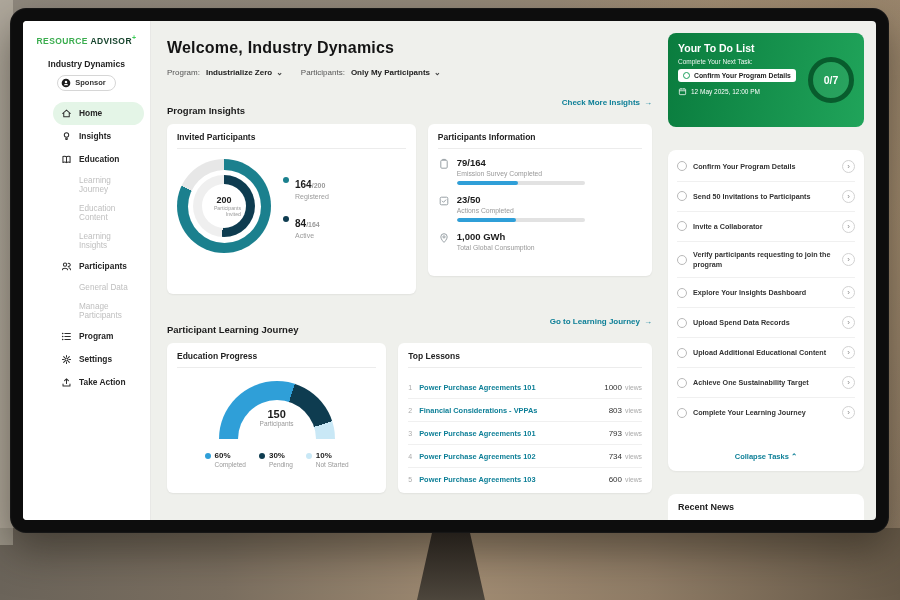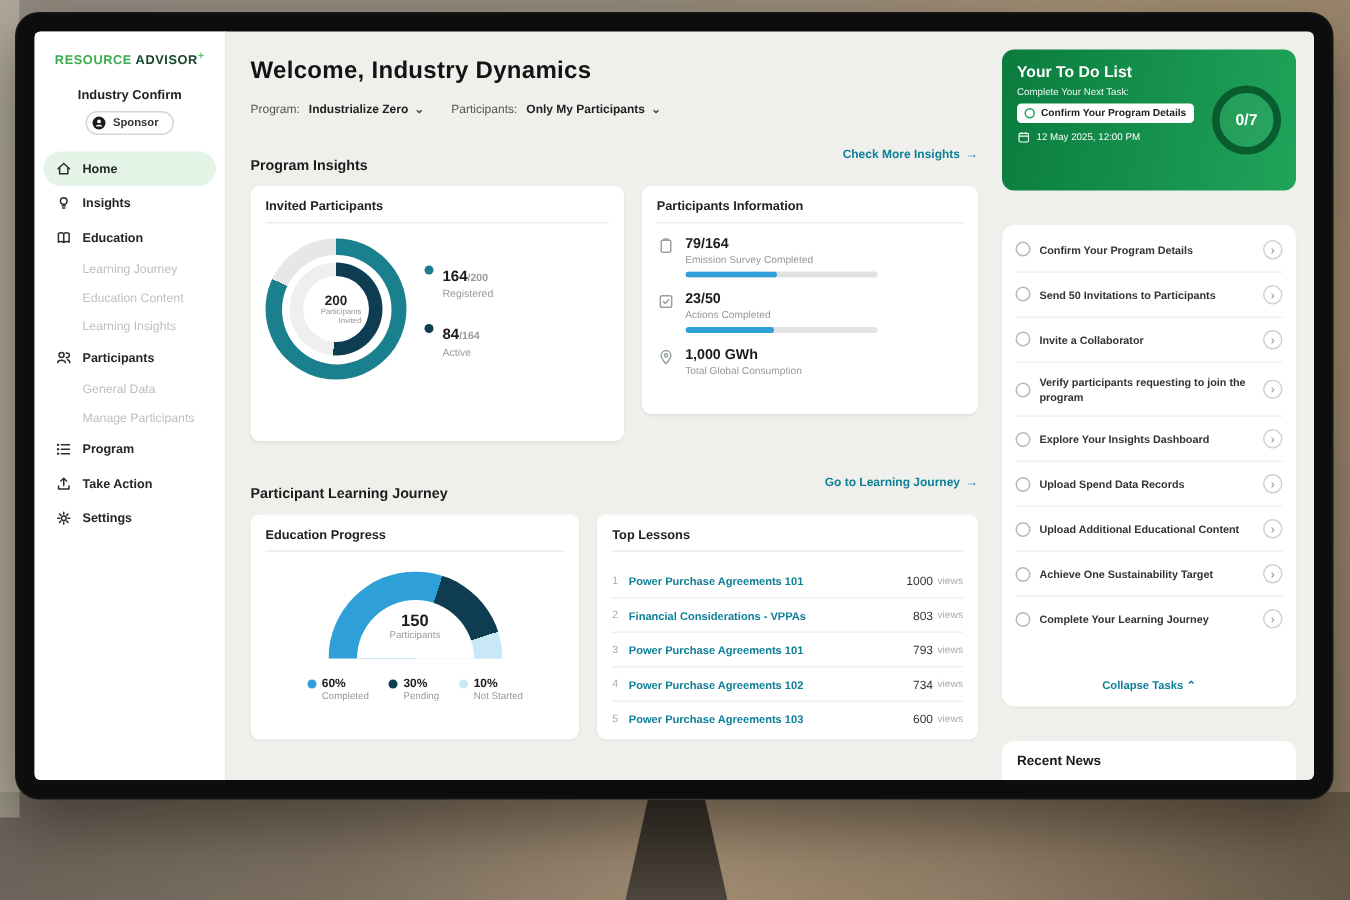--- a/index.html
+++ b/index.html
@@ -28,21 +28,21 @@
   
   .sidebar { width:128px; flex-shrink:0; background:#fff; border-right:1px solid #e8e8e6; padding-top:13px; display:flex; flex-direction:column; }
   .logo { text-align:center; font-weight:bold; font-size:8.5px; letter-spacing:.4px; }
   .logo-1 { color:#3bad4f; }
   .logo-2 { color:#16432c; }
   .logo-plus { color:#3dcd58; font-size:7px; vertical-align:super; }
   .org { text-align:center; font-size:8.6px; font-weight:bold; color:#222; margin-top:13px; }
   .badge { margin:6px auto 11px; display:flex; align-items:center; gap:4px; border:1px solid #d6d6d6;
     border-radius:10px; padding:2px 9px 2px 3px; width:max-content; font-size:7.5px; font-weight:bold; color:#333; cursor:pointer; }
   .badge svg { width:10px; height:10px; display:block; }
-  .nav { display:flex; flex-direction:column; }
+  .nav { display:flex; flex-direction:column;margin-left:24px; }
   .nav-item { display:flex; align-items:center; gap:7px; margin:0 6px; padding:6px 4px 6px 8px;
     font-size:8.4px; font-weight:bold; color:#262626; cursor:pointer; border-radius:12px; }
   .nav-item svg { width:11px; height:11px; display:block; flex-shrink:0; }
   .nav-item.sub { padding-left:26px; font-weight:normal; color:#bfbfbf; font-size:8.2px; padding-top:5px; padding-bottom:5px; }
   .nav-item.active { background:#e4f5e7; }
 
   
   .main { flex:1; min-width:0; padding:16px 14px 0 16px; }
   .welcome { font-size:16px; font-weight:bold; color:#141414; letter-spacing:.2px; margin:2px 0 11px; }
   .filters { display:flex; align-items:center; gap:6px; font-size:8px; color:#555; margin-bottom:12px; }
@@ -136,21 +136,21 @@
 <div class="scene">
   <div class="edge-strip"></div>
   <div class="monitor">
     <div class="screen">
 
       <aside class="sidebar">
         <div class="logo">
           <span class="logo-1">RESOURCE</span>
           <span class="logo-2">ADVISOR</span><span class="logo-plus">+</span>
         </div>
-        <div class="org">Industry Confirm</div>
+        <div class="org">Industry Dynamics</div>
         <div class="badge">
           <span>
               <svg viewBox="0 0 12 12">
                 <circle cx="6" cy="6" r="5.2" fill="#1c1c1c"></circle>
                 <circle cx="6" cy="4.7" r="1.5" fill="#fff"></circle>
                 <path d="M3.4 8.8 C3.4 6.8 8.6 6.8 8.6 8.8 Z" fill="#fff"></path>
               </svg>
             </span>
           <span>Sponsor</span>
         </div>
@@ -210,35 +210,35 @@
             <span>
                 <svg viewBox="0 0 12 12" fill="none" stroke="#2e2e2e" stroke-width="1.1" stroke-linecap="round">
                   <path d="M4.2 2.8 H10.2 M4.2 6 H10.2 M4.2 9.2 H10.2"></path>
                   <path d="M1.8 2.8 H1.9 M1.8 6 H1.9 M1.8 9.2 H1.9" stroke-width="1.7"></path>
                 </svg>
               </span>
             <span>Program</span>
           </div>
           <div class="nav-item">
             <span>
+                <svg viewBox="0 0 12 12" fill="none" stroke="#2e2e2e" stroke-width="1.1" stroke-linecap="round">
+                  <circle cx="6" cy="6" r="1.7"></circle>
+                  <path d="M6 1.6 V3 M6 9 V10.4 M1.6 6 H3 M9 6 H10.4 M2.9 2.9 L3.9 3.9 M8.1 8.1 L9.1 9.1 M9.1 2.9 L8.1 3.9 M3.9 8.1 L2.9 9.1"></path>
+                </svg>
+              </span>
+            <span>Settings</span>
+          </div>
+          <div class="nav-item">
+            <span>
                 <svg viewBox="0 0 12 12" fill="none" stroke="#2e2e2e" stroke-width="1.1" stroke-linecap="round" stroke-linejoin="round">
                   <path d="M2.2 7.6 V9.8 H9.8 V7.6"></path>
                   <path d="M6 2 V7.2 M3.9 4 L6 2 L8.1 4"></path>
                 </svg>
               </span>
             <span>Take Action</span>
-          </div>
-          <div class="nav-item">
-            <span>
-                <svg viewBox="0 0 12 12" fill="none" stroke="#2e2e2e" stroke-width="1.1" stroke-linecap="round">
-                  <circle cx="6" cy="6" r="1.7"></circle>
-                  <path d="M6 1.6 V3 M6 9 V10.4 M1.6 6 H3 M9 6 H10.4 M2.9 2.9 L3.9 3.9 M8.1 8.1 L9.1 9.1 M9.1 2.9 L8.1 3.9 M3.9 8.1 L2.9 9.1"></path>
-                </svg>
-              </span>
-            <span>Settings</span>
           </div>
         </nav>
       </aside>
 
       <main class="main">
         <h1 class="welcome">Welcome, Industry Dynamics</h1>
 
         <div class="filters">
           <span>Program:</span>
           <span class="f-value">

